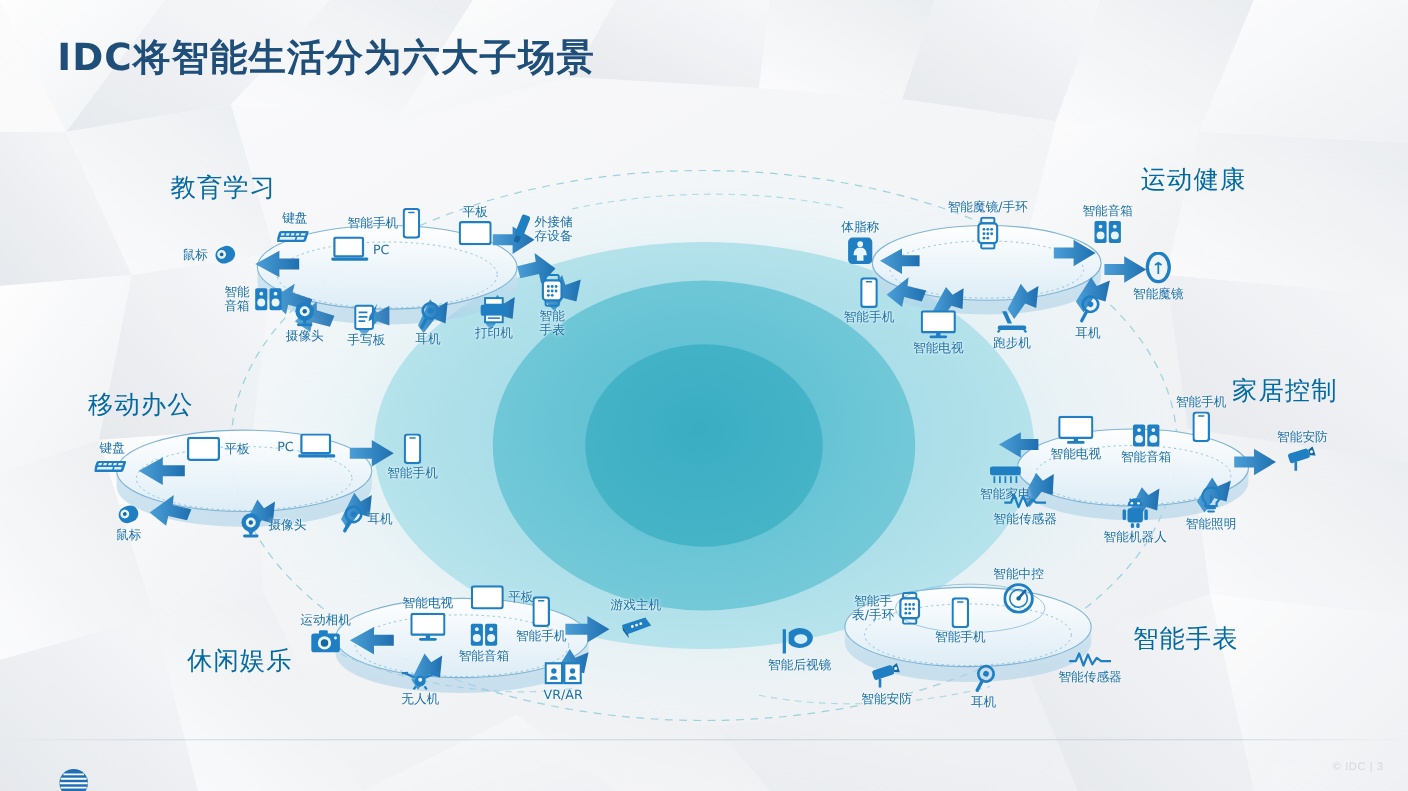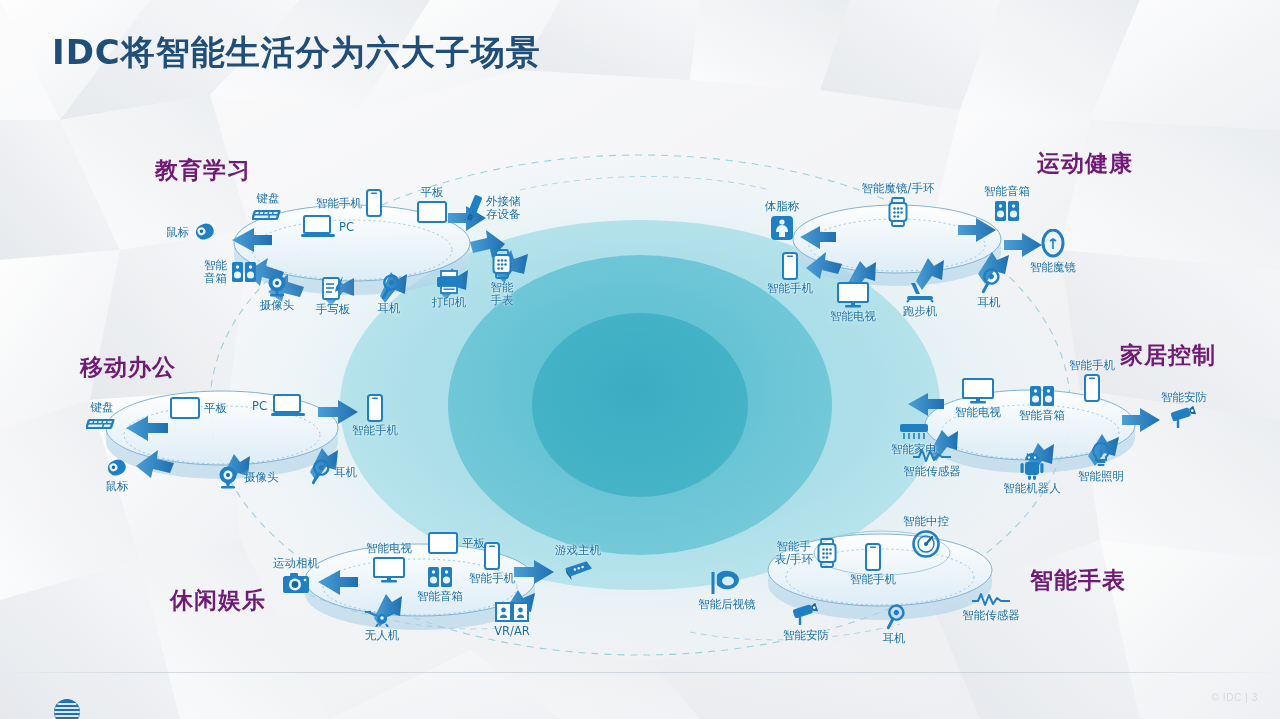--- a/index.html
+++ b/index.html
@@ -16,21 +16,21 @@
   
   #page-title{
     position:absolute;left:52px;top:30px;
     font-size:34px;font-weight:bold;color:#1f4e79;
     letter-spacing:1px;white-space:nowrap;
     font-family:"DejaVu Sans","Liberation Sans",sans-serif;
   }
 
   
   .cluster-title{
-    position:absolute;font-size:23px;font-weight:bold;color:#701a75;
+    position:absolute;font-size:23px;font-weight:normal;color:#0369a1;
     white-space:nowrap;letter-spacing:1px;
     font-family:"DejaVu Sans","Liberation Sans",sans-serif;
   }
   
   #center-label{
     position:absolute;left:640px;top:405px;transform:translate(-50%,-50%);
     font-size:21px;color:#f2fbfd;white-space:nowrap;letter-spacing:2px;
     font-family:"DejaVu Sans","Liberation Sans",sans-serif;
     text-shadow:0 1px 2px rgba(10,80,95,.25);
   }

